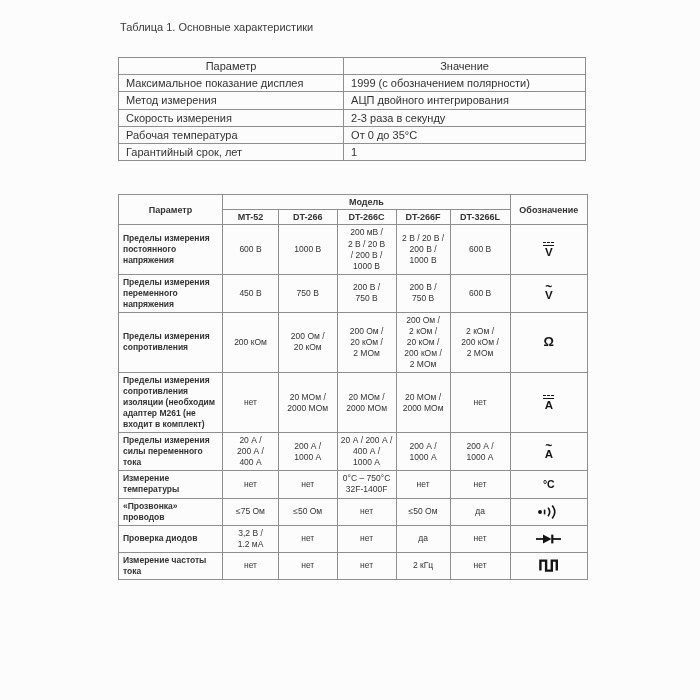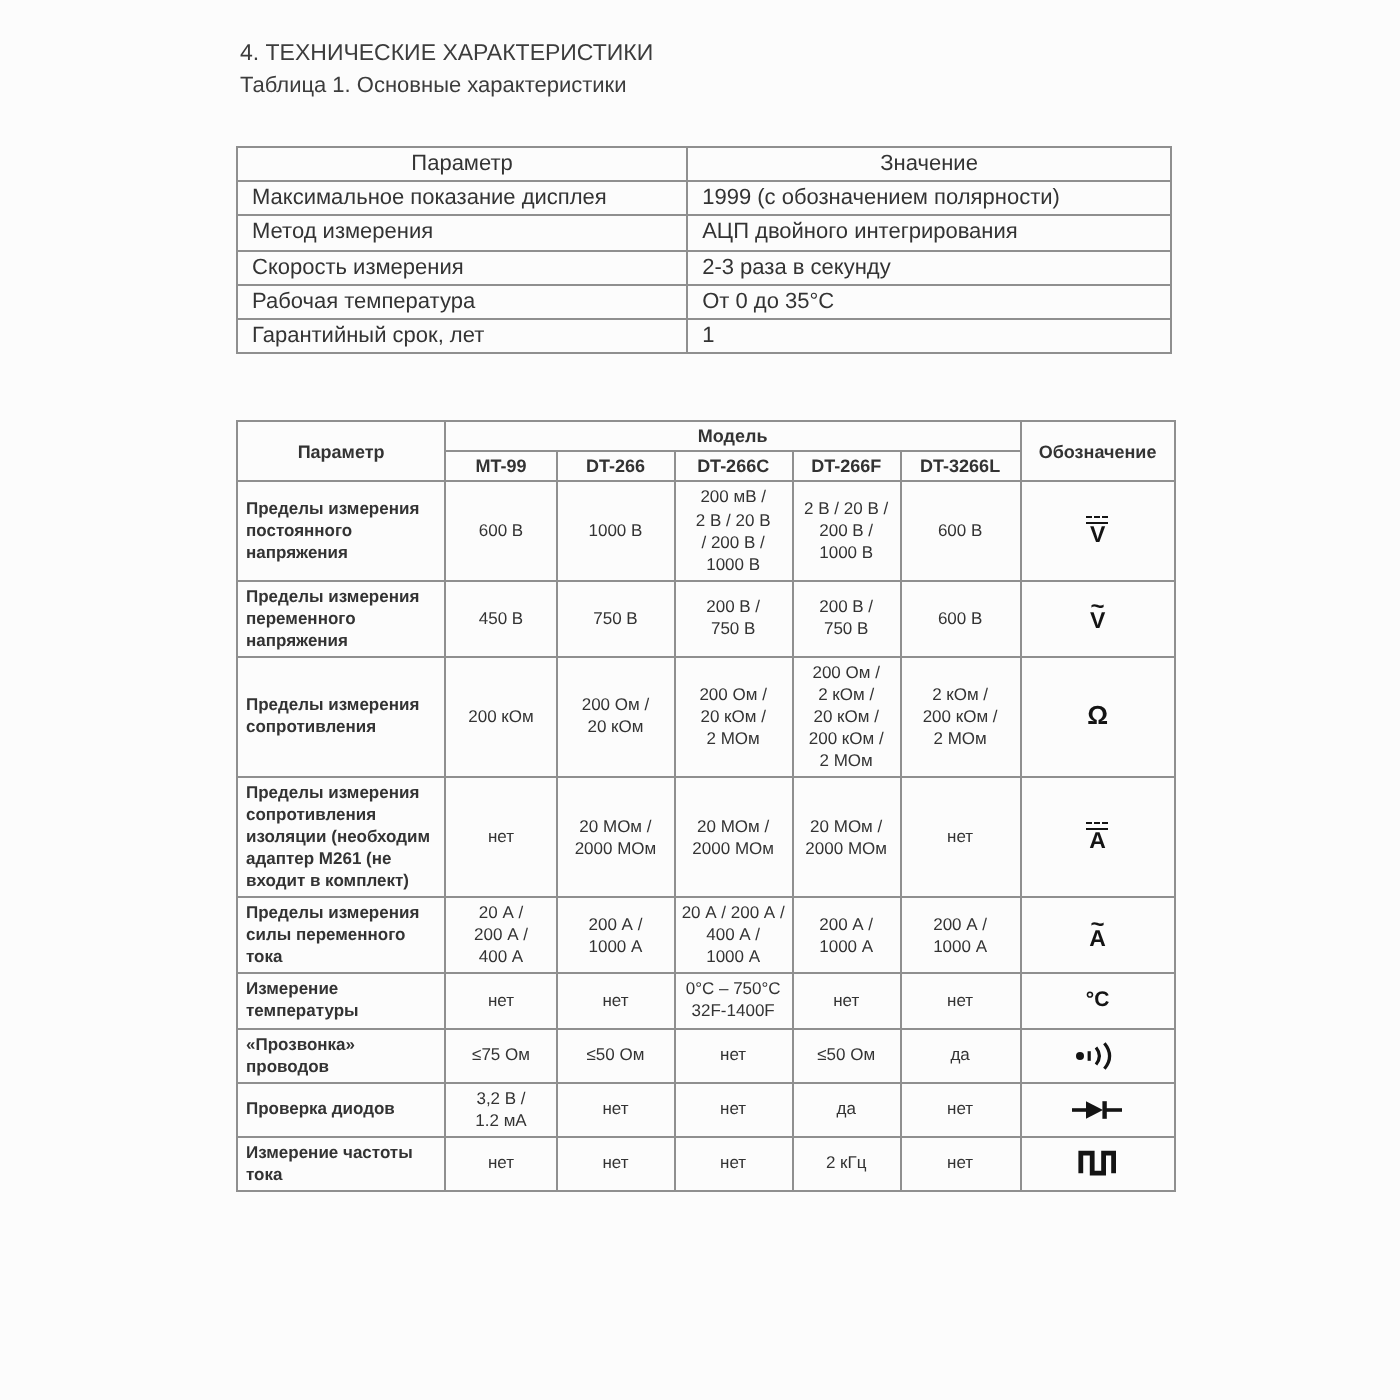--- a/index.html
+++ b/index.html
@@ -87,21 +87,20 @@
   .sym-letter { font-size: 11.5px; font-weight: 700; line-height: 11px; color: #141414; }
   .sym-text  { font-size: 10.5px; font-weight: 700; color: #141414; }
   .sym-text.big { font-size: 13px; }
   .sym-svg svg { vertical-align: middle; }
 </style>
 </head>
 <body>
 
 <div class="doc">
 
-  <p class="page-title">4. ТЕХНИЧЕСКИЕ ХАРАКТЕРИСТИКИ</p>
   <p class="table-caption">Таблица 1. Основные характеристики</p>
 
   <table class="t1">
     <colgroup>
       <col style="width:48.2%">
       <col style="width:51.8%">
     </colgroup>
     <thead>
       <tr>
         <th>Параметр</th>
@@ -144,21 +143,21 @@
         <col style="width:12.8%">
         <col style="width:16.5%">
       </colgroup>
       <thead>
         <tr>
           <th rowspan="2">Параметр</th>
           <th colspan="5">Модель</th>
           <th rowspan="2">Обозначение</th>
         </tr>
         <tr>
-          <th>MT-99</th>
+          <th>MT-52</th>
           <th>DT-266</th>
           <th>DT-266C</th>
           <th>DT-266F</th>
           <th>DT-3266L</th>
         </tr>
       </thead>
       <tbody>
           <tr>
             <td class="param">Пределы измерения постоянного напряжения</td>
             <td>600 В</td>

